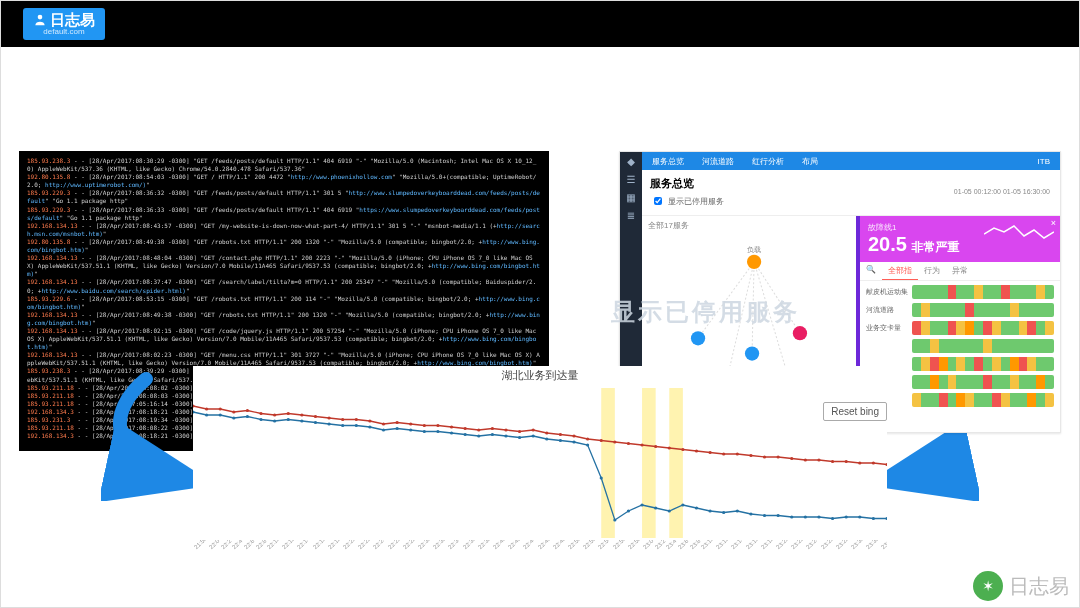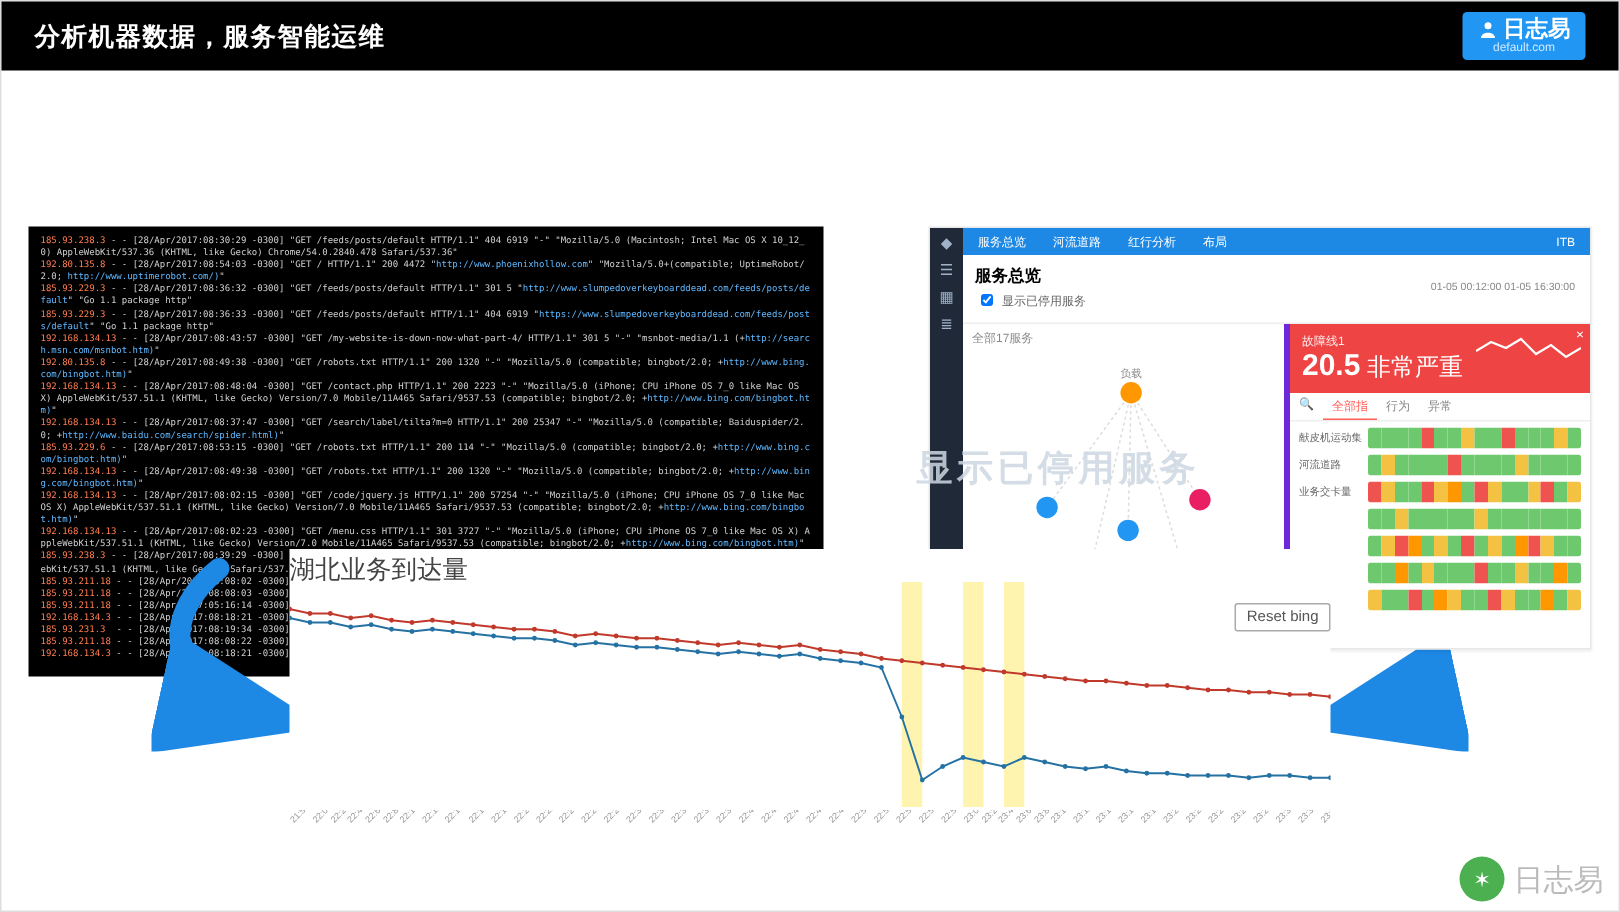--- a/index.html
+++ b/index.html
@@ -26,50 +26,49 @@
   .dash-search{padding:6px 8px;border-bottom:1px solid #eee}
   .dash-search h4{margin:0;font-size:11px;font-weight:700}
   .dash-search .inp{margin-top:3px;height:12px;border:1px solid #ddd;border-radius:2px;font-size:8px;color:#aaa;padding:0 4px}
   .dash-search .chk{font-size:8px;color:#666;margin-top:2px;display:inline-flex;align-items:center;gap:3px}
   .dash-time{position:absolute;top:36px;right:10px;font-size:7px;color:#888}
   .dash-body{flex:1;display:flex}
   .dash-left{flex:1;position:relative;border-right:4px solid #6d28d9}
   .dash-left .lbl{position:absolute;top:4px;left:6px;font-size:8px;color:#888}
   .dash-left svg{position:absolute;inset:0}
   .dash-right{width:200px;display:flex;flex-direction:column}
-  .alarm{background:#ef4444;color:#fff;padding:6px 8px;position:relative}
+  .alarm{background:#d946ef;color:#fff;padding:6px 8px;position:relative}
   .alarm .score{font-size:20px;font-weight:700}
-  .alarm .txt{font-size:16px;font-weight:400}
+  .alarm .txt{font-size:12px;font-weight:700}
   .alarm svg{position:absolute;right:6px;top:6px}
   .tabs{display:flex;font-size:8px;color:#888;border-bottom:1px solid #eee}
   .tabs span{padding:3px 6px}
   .tabs .on{color:#ff5e57;border-bottom:1px solid #ff5e57}
   .heat-list{flex:1;display:flex;flex-direction:column;gap:4px;padding:4px 6px;overflow:hidden}
   .heat-row{display:flex;align-items:center;gap:4px}
   .heat-row .nm{font-size:7px;color:#666;width:42px;white-space:nowrap;overflow:hidden}
   .heat-row .bar{flex:1;height:14px;display:flex;border-radius:2px;overflow:hidden}
   .heat-row .bar span{display:block;height:100%}
   .g{background:#6ec96e}.y{background:#f4c242}.r{background:#ef5350}.o{background:#ff9800}
   
   .chart{position:absolute;left:192px;right:192px;top:365px;height:196px;background:#fff}
-  .chart-title{text-align:left;font-size:17px;color:#444;padding-top:2px}
+  .chart-title{text-align:center;font-size:11px;color:#444;padding-top:2px}
   .reset{position:absolute;top:36px;right:0;border:1px solid #aaa;background:#fff;font-size:10px;padding:3px 7px;color:#555;border-radius:2px}
   .chart svg{position:absolute;left:0;right:0;top:22px;bottom:24px;width:100%;height:150px}
   .xaxis{position:absolute;left:0;right:0;bottom:0;height:22px;display:flex;font-size:6px;color:#999;align-items:flex-start;overflow:hidden}
   .xaxis span{flex:1;transform:rotate(-45deg);transform-origin:left top;white-space:nowrap;margin-top:6px}
   .watermark{position:absolute;bottom:6px;right:10px;display:flex;align-items:center;gap:6px;color:#bbb;font-size:20px}
   .watermark .wc{background:#4caf50;border-radius:50%;width:30px;height:30px;display:flex;align-items:center;justify-content:center;color:#fff;font-size:14px}
   .overlay-wm{position:absolute;top:295px;left:610px;color:#cdd7e1;font-size:24px;font-weight:700;letter-spacing:3px;opacity:.85}
 </style>
 </head>
 <body>
 
 <div class="slide">
   <div class="topbar">
-    <div class="top-left">分析机器数据，服务智能运维</div>
     <div class="logo-box">
       <div class="logo-main">
         <span class="logo-ico">
           <svg width="14" height="14" viewBox="0 0 24 24">
               <circle cx="12" cy="7" r="4" fill="#fff"></circle>
               <path d="M4 21c0-4 4-6 8-6s8 2 8 6" fill="#fff"></path>
             </svg>
         </span>
         <span>日志易</span>
       </div>

